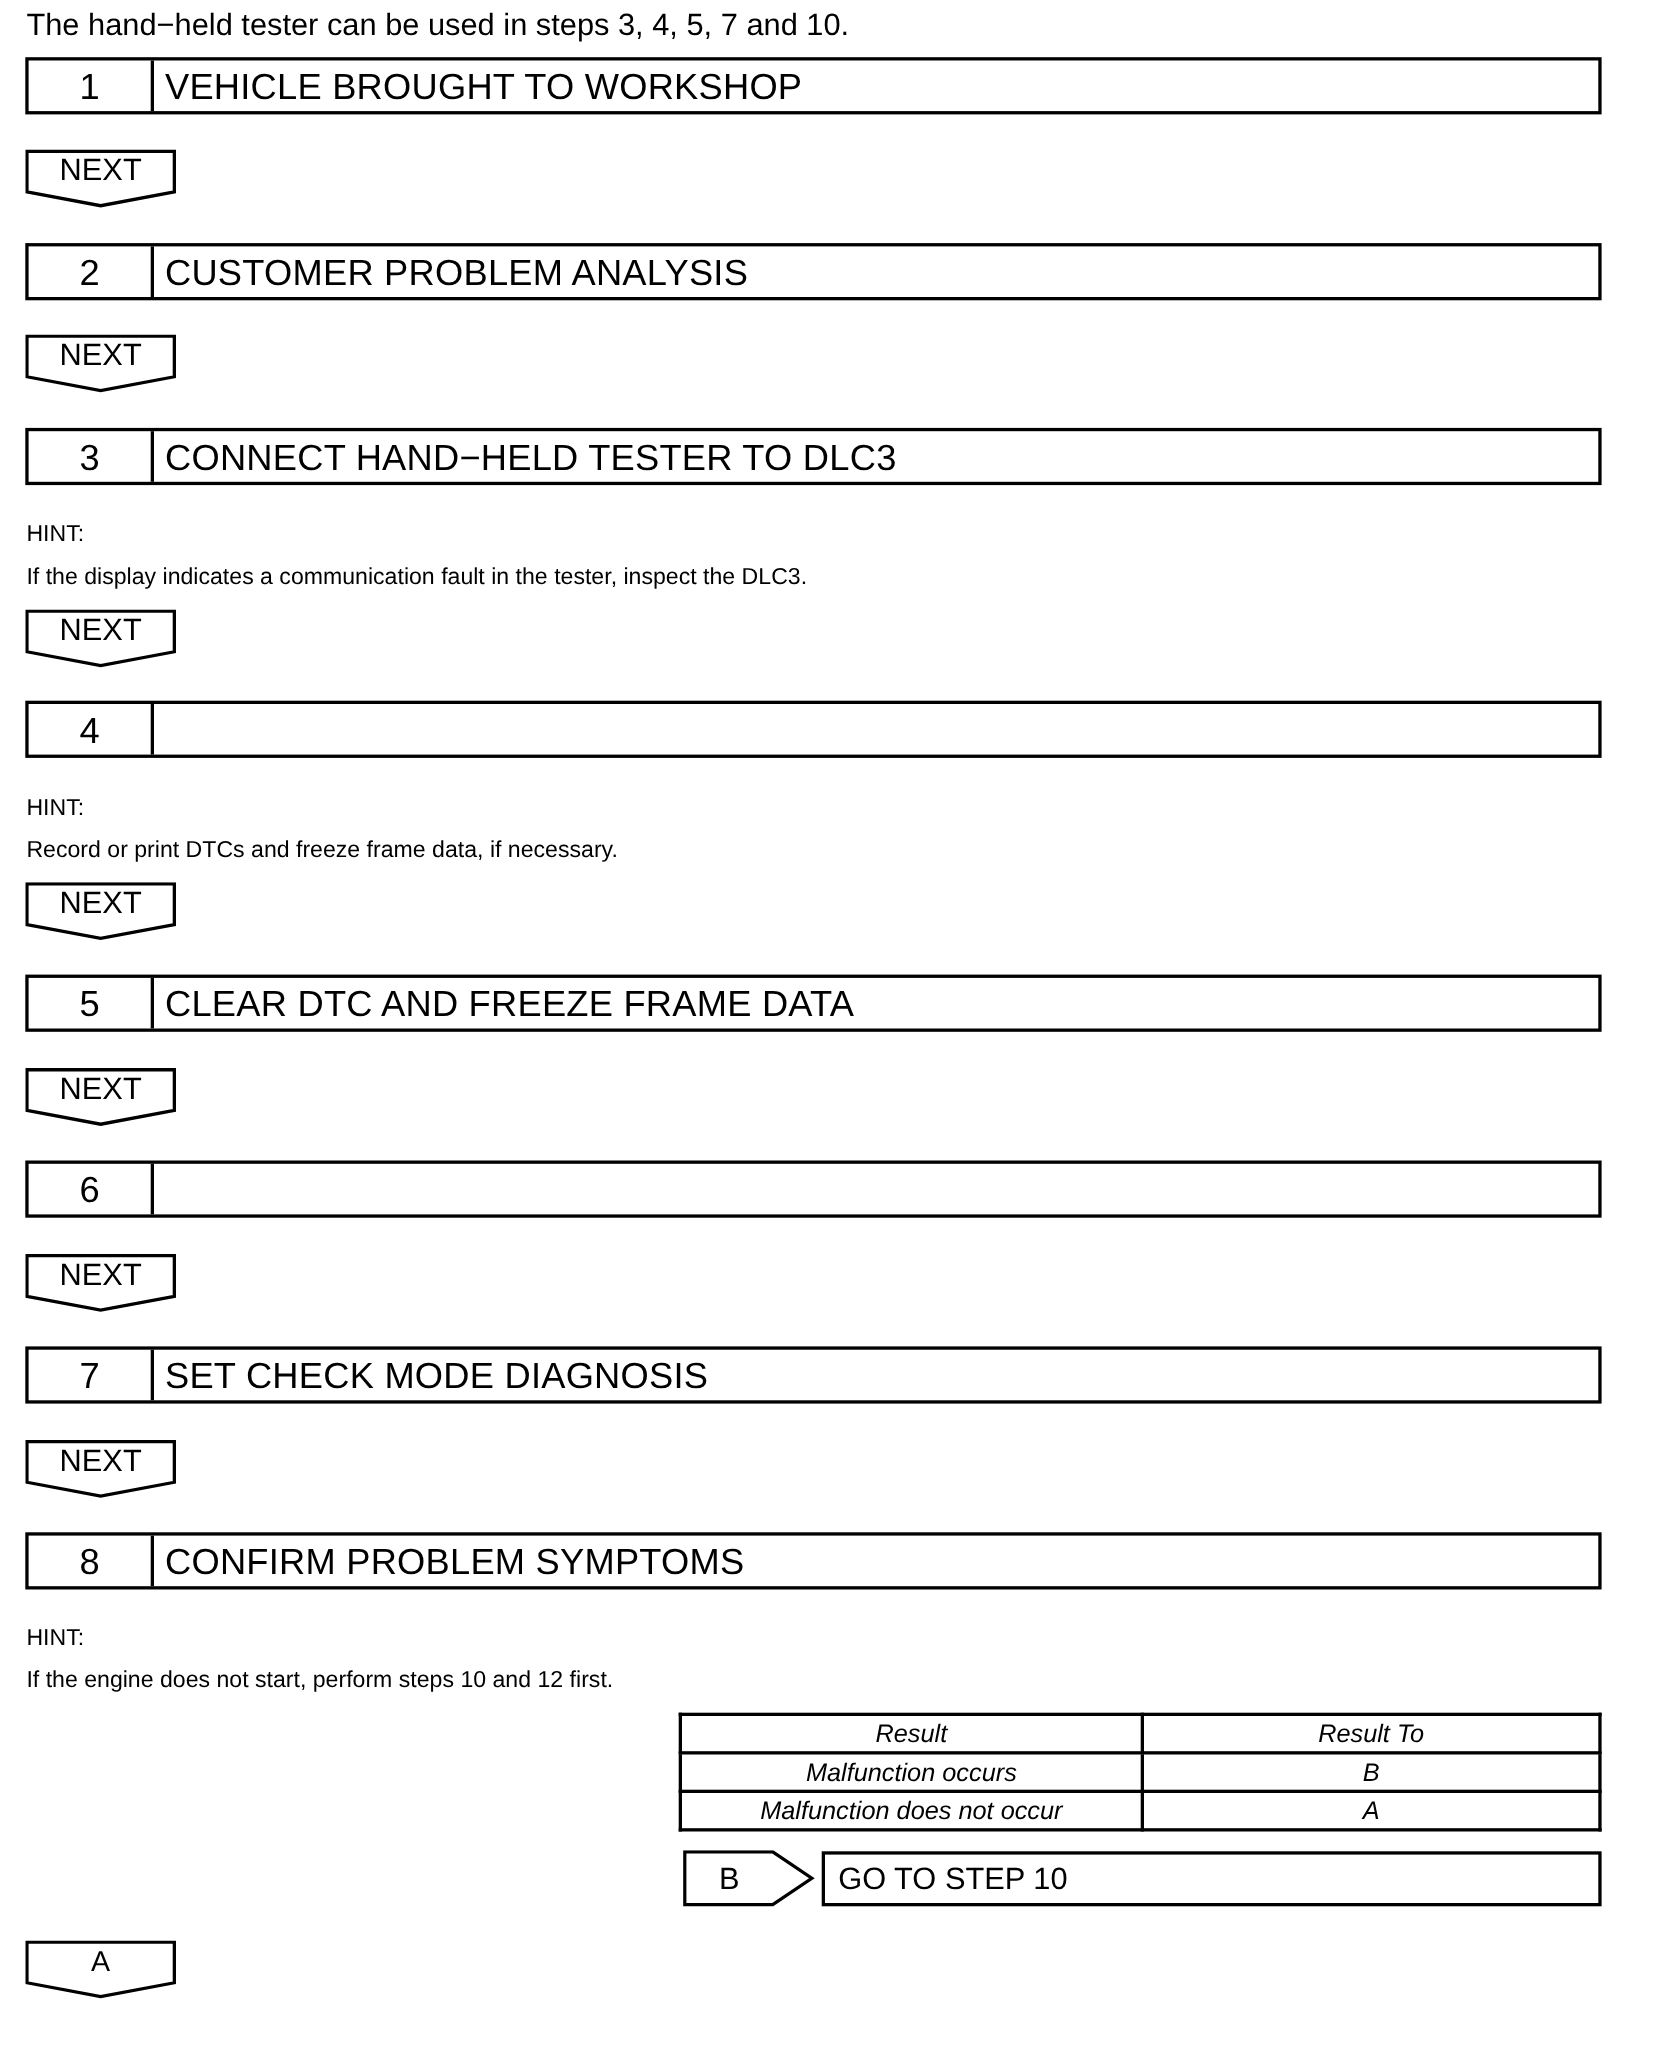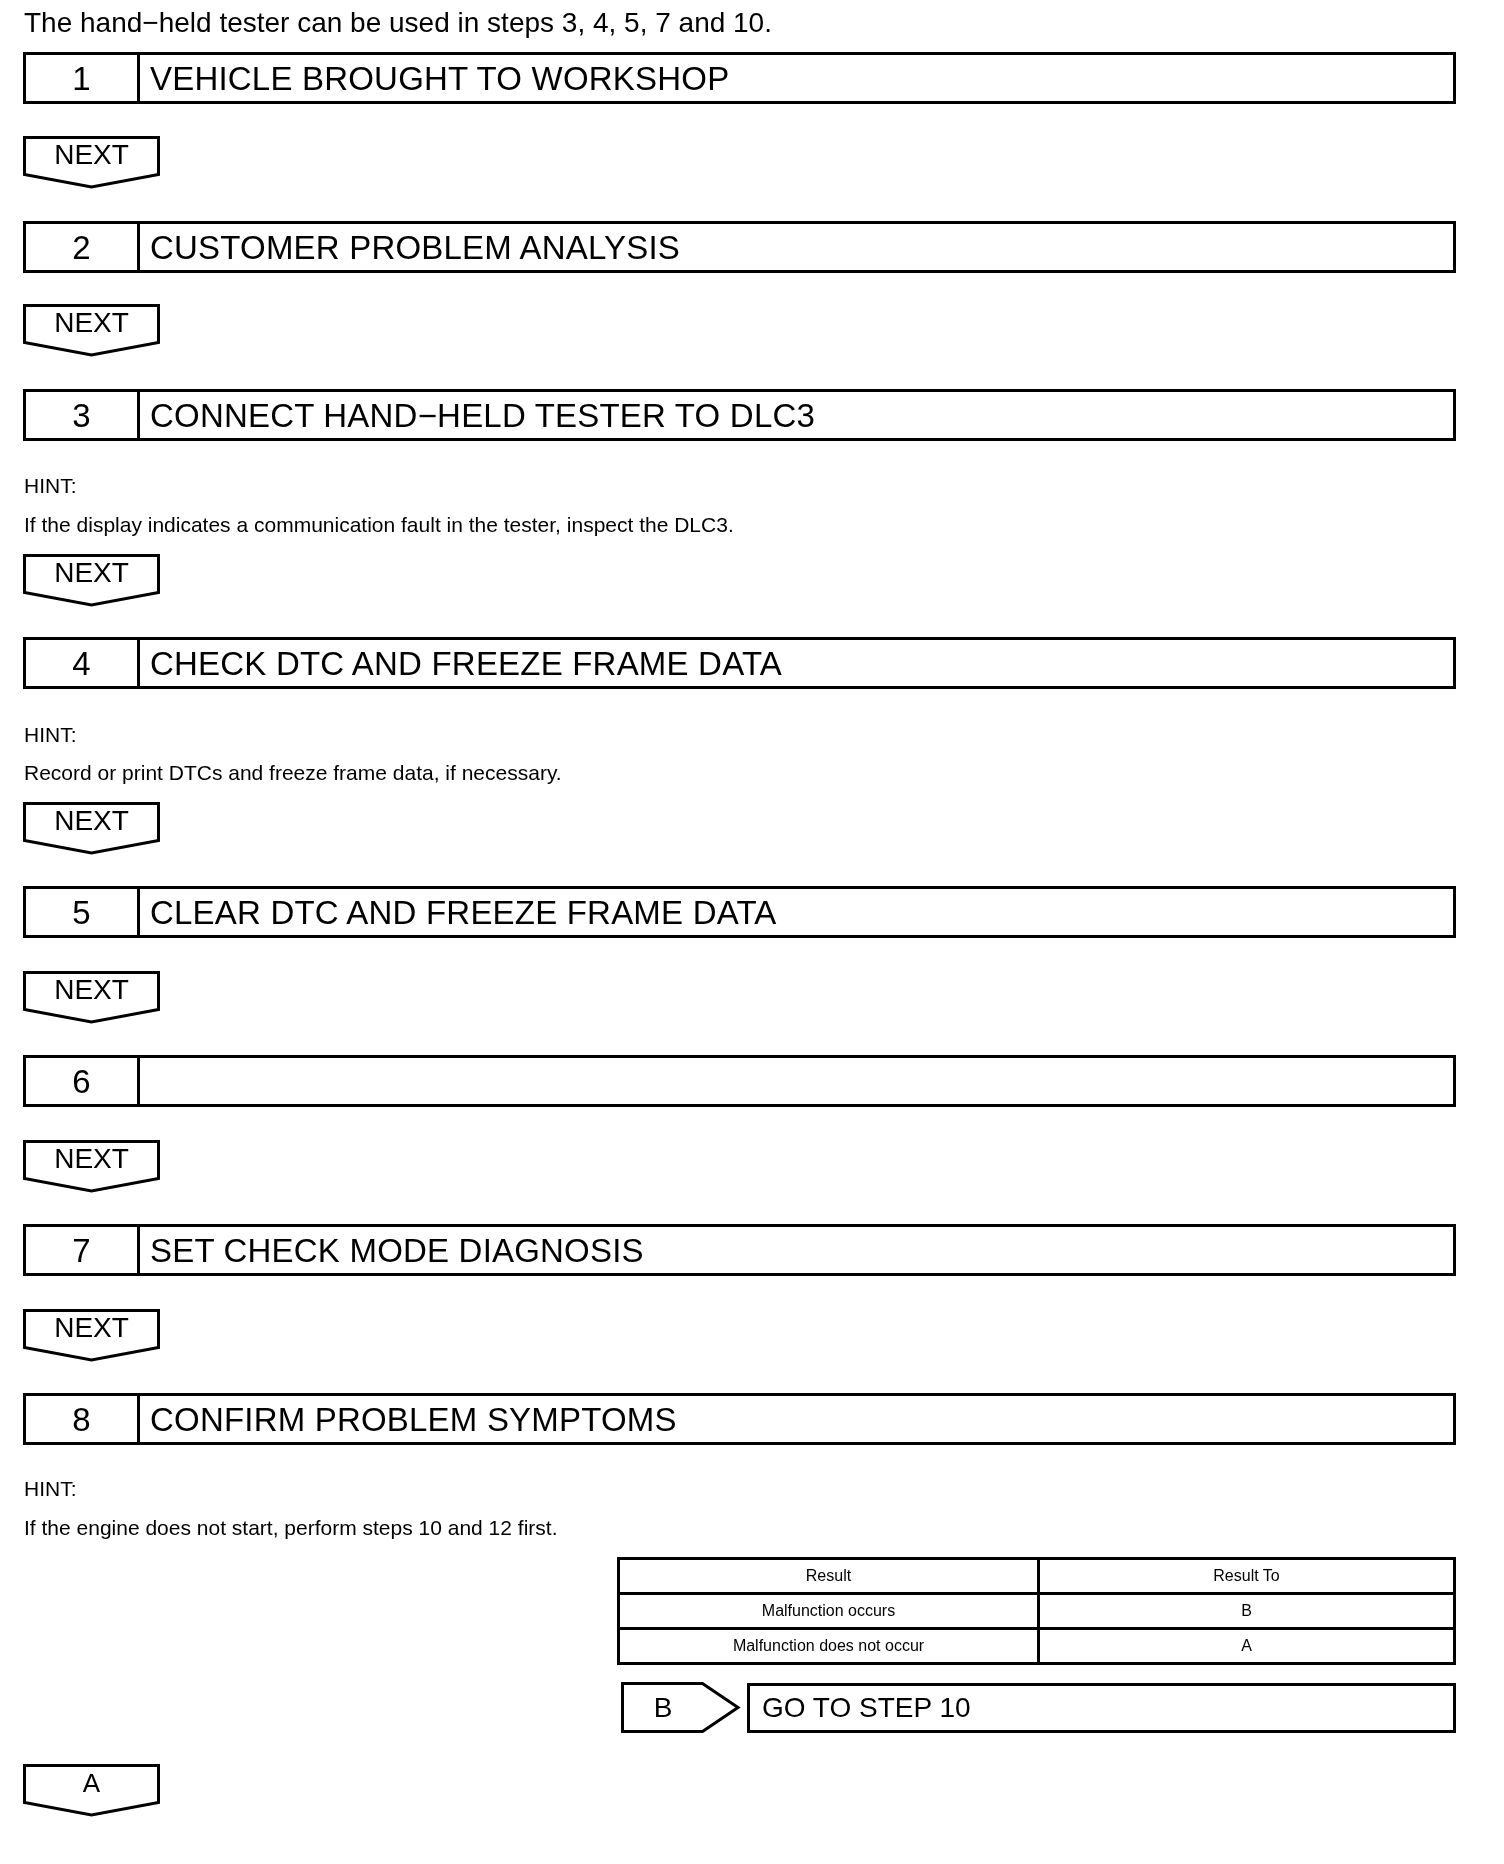--- a/index.html
+++ b/index.html
@@ -13,21 +13,21 @@
                justify-content:center; font-size:33px; line-height:1; }
   .step .title { flex:1; display:flex; align-items:center; padding-left:10px; font-size:33px;
                  line-height:1; white-space:nowrap; letter-spacing:0.2px; }
   .next { position:absolute; left:23px; width:136px; height:52px; }
   .next svg { position:absolute; left:0; top:0; }
   .next .lbl { position:absolute; left:0; top:4px; width:137px; text-align:center; font-size:28px;
                line-height:30px; }
   .hint-label, .hint-text { position:absolute; left:24px; font-size:21px; line-height:28px; white-space:nowrap; }
   table.result { position:absolute; left:617px; top:1557px; width:839px; border-collapse:collapse; }
   table.result td, table.result th { border:3px solid #000; height:32px; padding:0; text-align:center;
-        font-size:16px; font-weight:normal; line-height:1; }
+        font-size:23px; font-weight:normal; line-height:1;font-style:italic; }
   table.result .c1 { width:417px; }
   .branch { position:absolute; left:621px; top:1682px; width:120px; height:52px; }
   .branch svg { position:absolute; left:0; top:0; }
   .branch .lbl { position:absolute; left:0; top:0; width:84px; height:52px; display:flex; align-items:center;
                  justify-content:center; font-size:28px; }
   .goto { position:absolute; left:747px; top:1683px; width:709px; height:50px; box-sizing:border-box;
           border:3px solid #000; display:flex; align-items:center; padding-left:12px; font-size:28px; white-space:nowrap; }
 </style>
 </head>
 <body>
@@ -64,21 +64,20 @@
 <div class="hint-text" style="top:511px">If the display indicates a communication fault in the tester, inspect the DLC3.</div>
 <div class="next" style="top:554px">
   <svg width="137" height="54">
       <path d="M1.5 1.5 H135.5 V38.5 L68.5 51 L1.5 38.5 Z" fill="#fff" stroke="#000" stroke-width="3"></path>
     </svg>
   <div class="lbl">NEXT</div>
 </div>
 
 <div class="step" style="top:637px">
   <div class="num">4</div>
-  <div class="title">CHECK DTC AND FREEZE FRAME DATA</div>
 </div>
 <div class="hint-label" style="top:721px">HINT:</div>
 <div class="hint-text" style="top:759px">Record or print DTCs and freeze frame data, if necessary.</div>
 <div class="next" style="top:802px">
   <svg width="137" height="54">
       <path d="M1.5 1.5 H135.5 V38.5 L68.5 51 L1.5 38.5 Z" fill="#fff" stroke="#000" stroke-width="3"></path>
     </svg>
   <div class="lbl">NEXT</div>
 </div>
 

